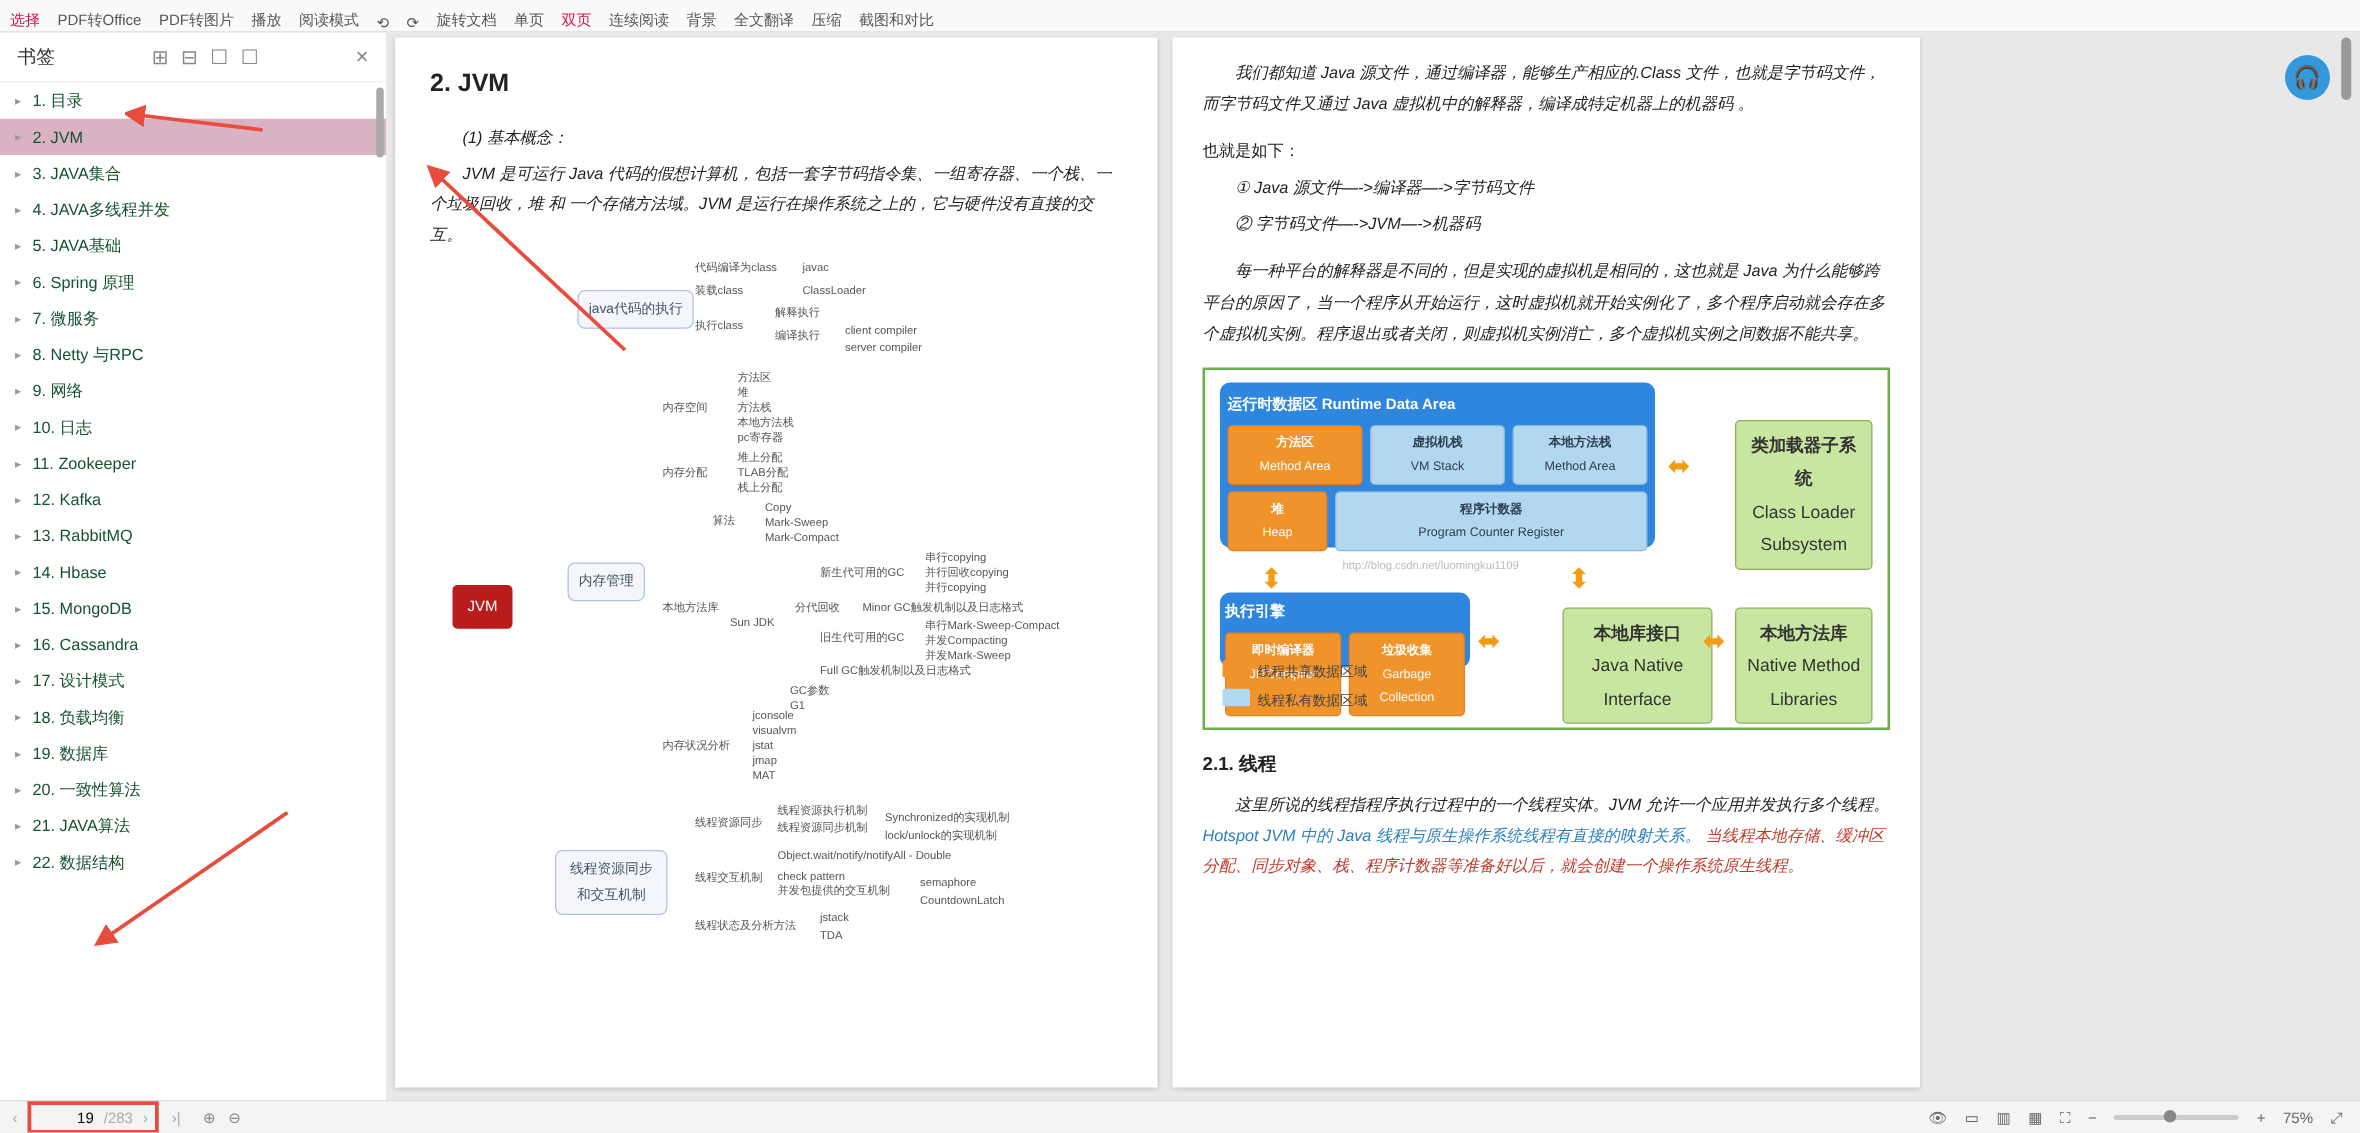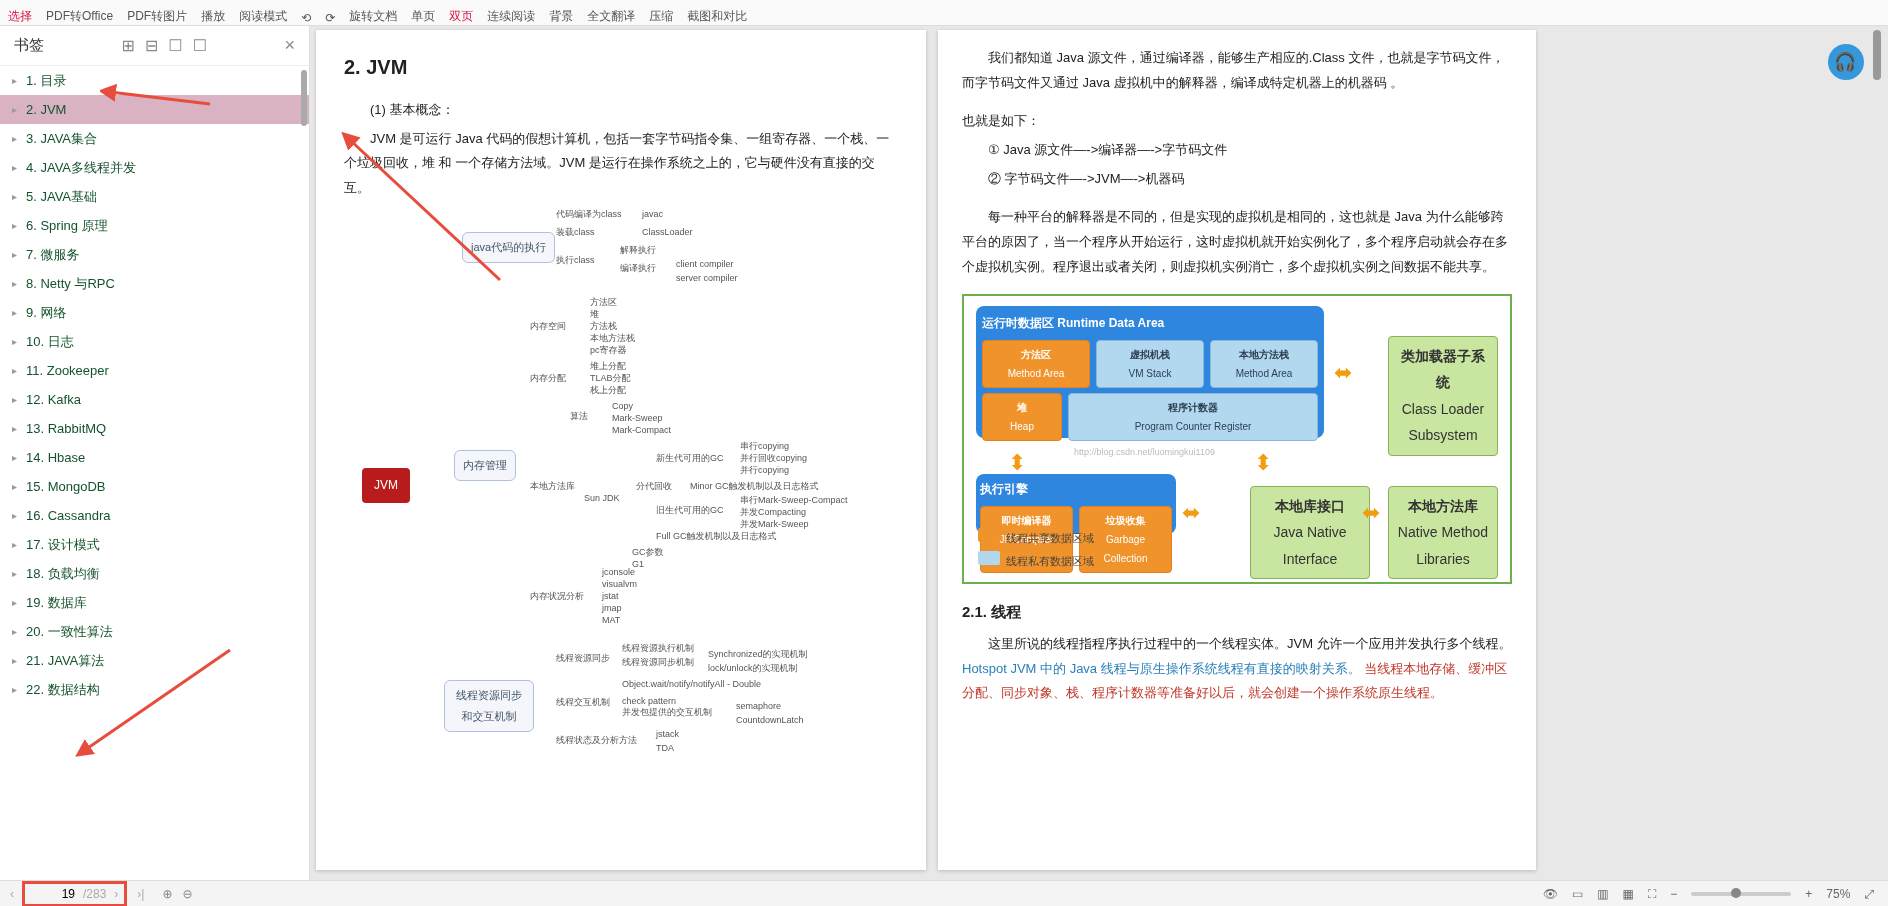--- a/index.html
+++ b/index.html
@@ -24,21 +24,21 @@
     
     .arrow-red { position: absolute; pointer-events: none; z-index: 20; }
     
     .content { flex: 1; background: #e8e8e8; display: flex; position: relative; overflow: hidden; }
     .page { background: #fff; margin: 4px 6px; box-shadow: 0 1px 4px rgba(0,0,0,0.2); }
     .page-left { width: 610px; height: 840px; padding: 18px 28px; font-size: 13px; color: #222; line-height: 1.9; position: relative; }
     .page-right { width: 598px; height: 840px; padding: 12px 24px; font-size: 13px; color: #222; line-height: 1.9; }
     
     .h2 { font-size: 20px; font-weight: bold; margin-bottom: 12px; }
     .p { margin: 4px 0; }
-    .indent { text-indent: 2em; }
+    .indent { text-indent: 2em; font-style: italic; }
     
     .mindmap { position: absolute; top: 170px; left: 40px; width: 560px; height: 560px; font-size: 10px; color: #444; }
     .mm-root { position: absolute; left: 6px; top: 268px; background: #b91c1c; color: #fff; border-radius: 4px; padding: 6px 12px; font-size: 12px; }
     .mm-node { position: absolute; background: #f4f6fb; border: 1px solid #b0c0e0; border-radius: 6px; padding: 4px 8px; font-size: 11px; color: #456; }
     .mm-leaf { position: absolute; font-size: 9px; color: #555; white-space: nowrap; }
     
     .jvm-diagram { border: 2px solid #6ab04c; margin: 14px 0; padding: 10px; position: relative; height: 290px; }
     .jd-runtime { position: absolute; left: 12px; top: 10px; width: 348px; height: 132px; background: #2e86de; border-radius: 8px; color: #fff; padding: 6px; }
     .jd-title { text-align: left; font-size: 12px; font-weight: bold; margin-bottom: 6px; }
     .jd-row { display: flex; gap: 6px; margin-bottom: 5px; }

